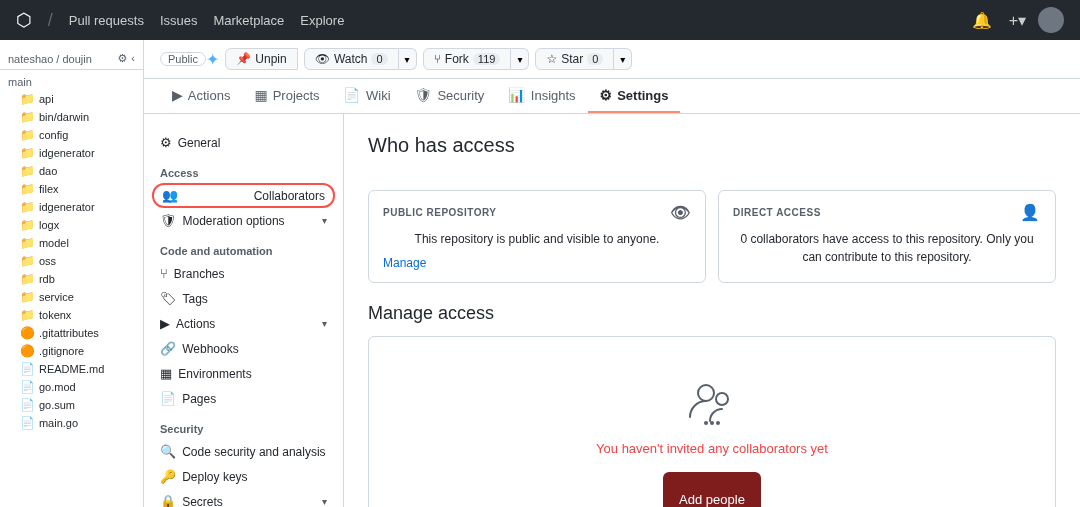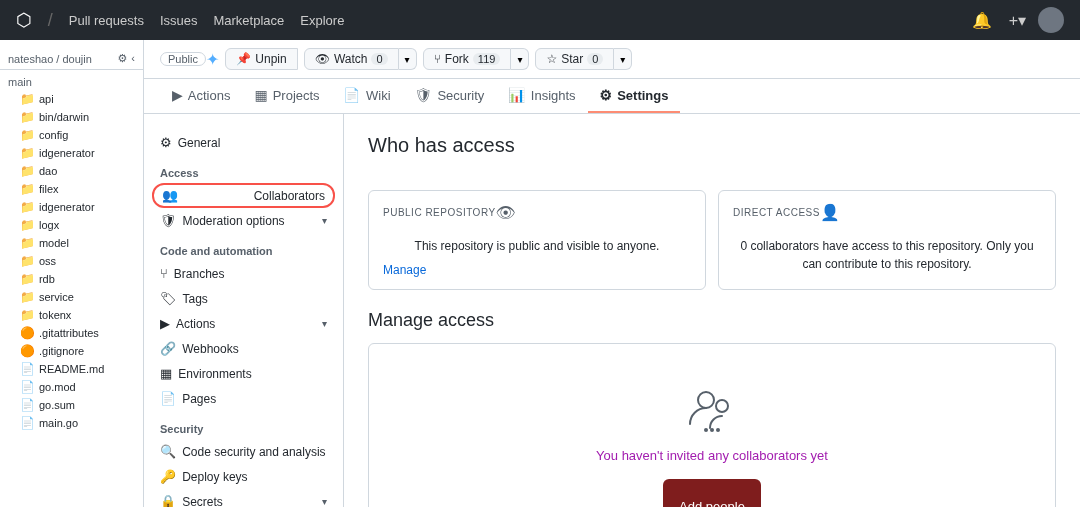--- a/index.html
+++ b/index.html
@@ -196,43 +196,44 @@
     .access-card {
       flex: 1;
       border: 1px solid #d0d7de;
       border-radius: 6px;
       padding: 12px 14px;
       font-size: 12px;
     }
     .access-card-header {
       display: flex;
       align-items: center;
+      justify-content: space-between;
       font-size: 10px;
-      font-weight: 400;
+      font-weight: 700;
       text-transform: uppercase;
       color: #57606a;
-      margin-bottom: 15px;
+      margin-bottom: 8px;
       letter-spacing: 0.5px;
     }
     .access-card-icon { font-size: 16px; color: #57606a; }
     .access-card p { color: #24292f; font-size: 12px; line-height: 1.5; text-align: center; }
     .access-card a { color: #0969da; text-decoration: none; display: block; margin-top: 8px; font-size: 12px; }
 
     
     .manage-access-section { margin-top: 8px; }
     .manage-access-section h3 { font-size: 18px; font-weight: 400; margin-bottom: 12px; }
     .empty-state-box {
       border: 1px solid #d0d7de;
       border-radius: 6px;
       padding: 40px 24px;
       text-align: center;
     }
     .empty-state-box p {
       font-size: 13px;
-      color: #a21caf;
+      color: #ef4444;
       margin-bottom: 16px;
     }
     .add-people-btn {
       background: #7f1d1d;
       color: #fff;
       border: none;
       padding: 20px 16px;
       border-radius: 6px;
       font-size: 13px;
       cursor: pointer;

